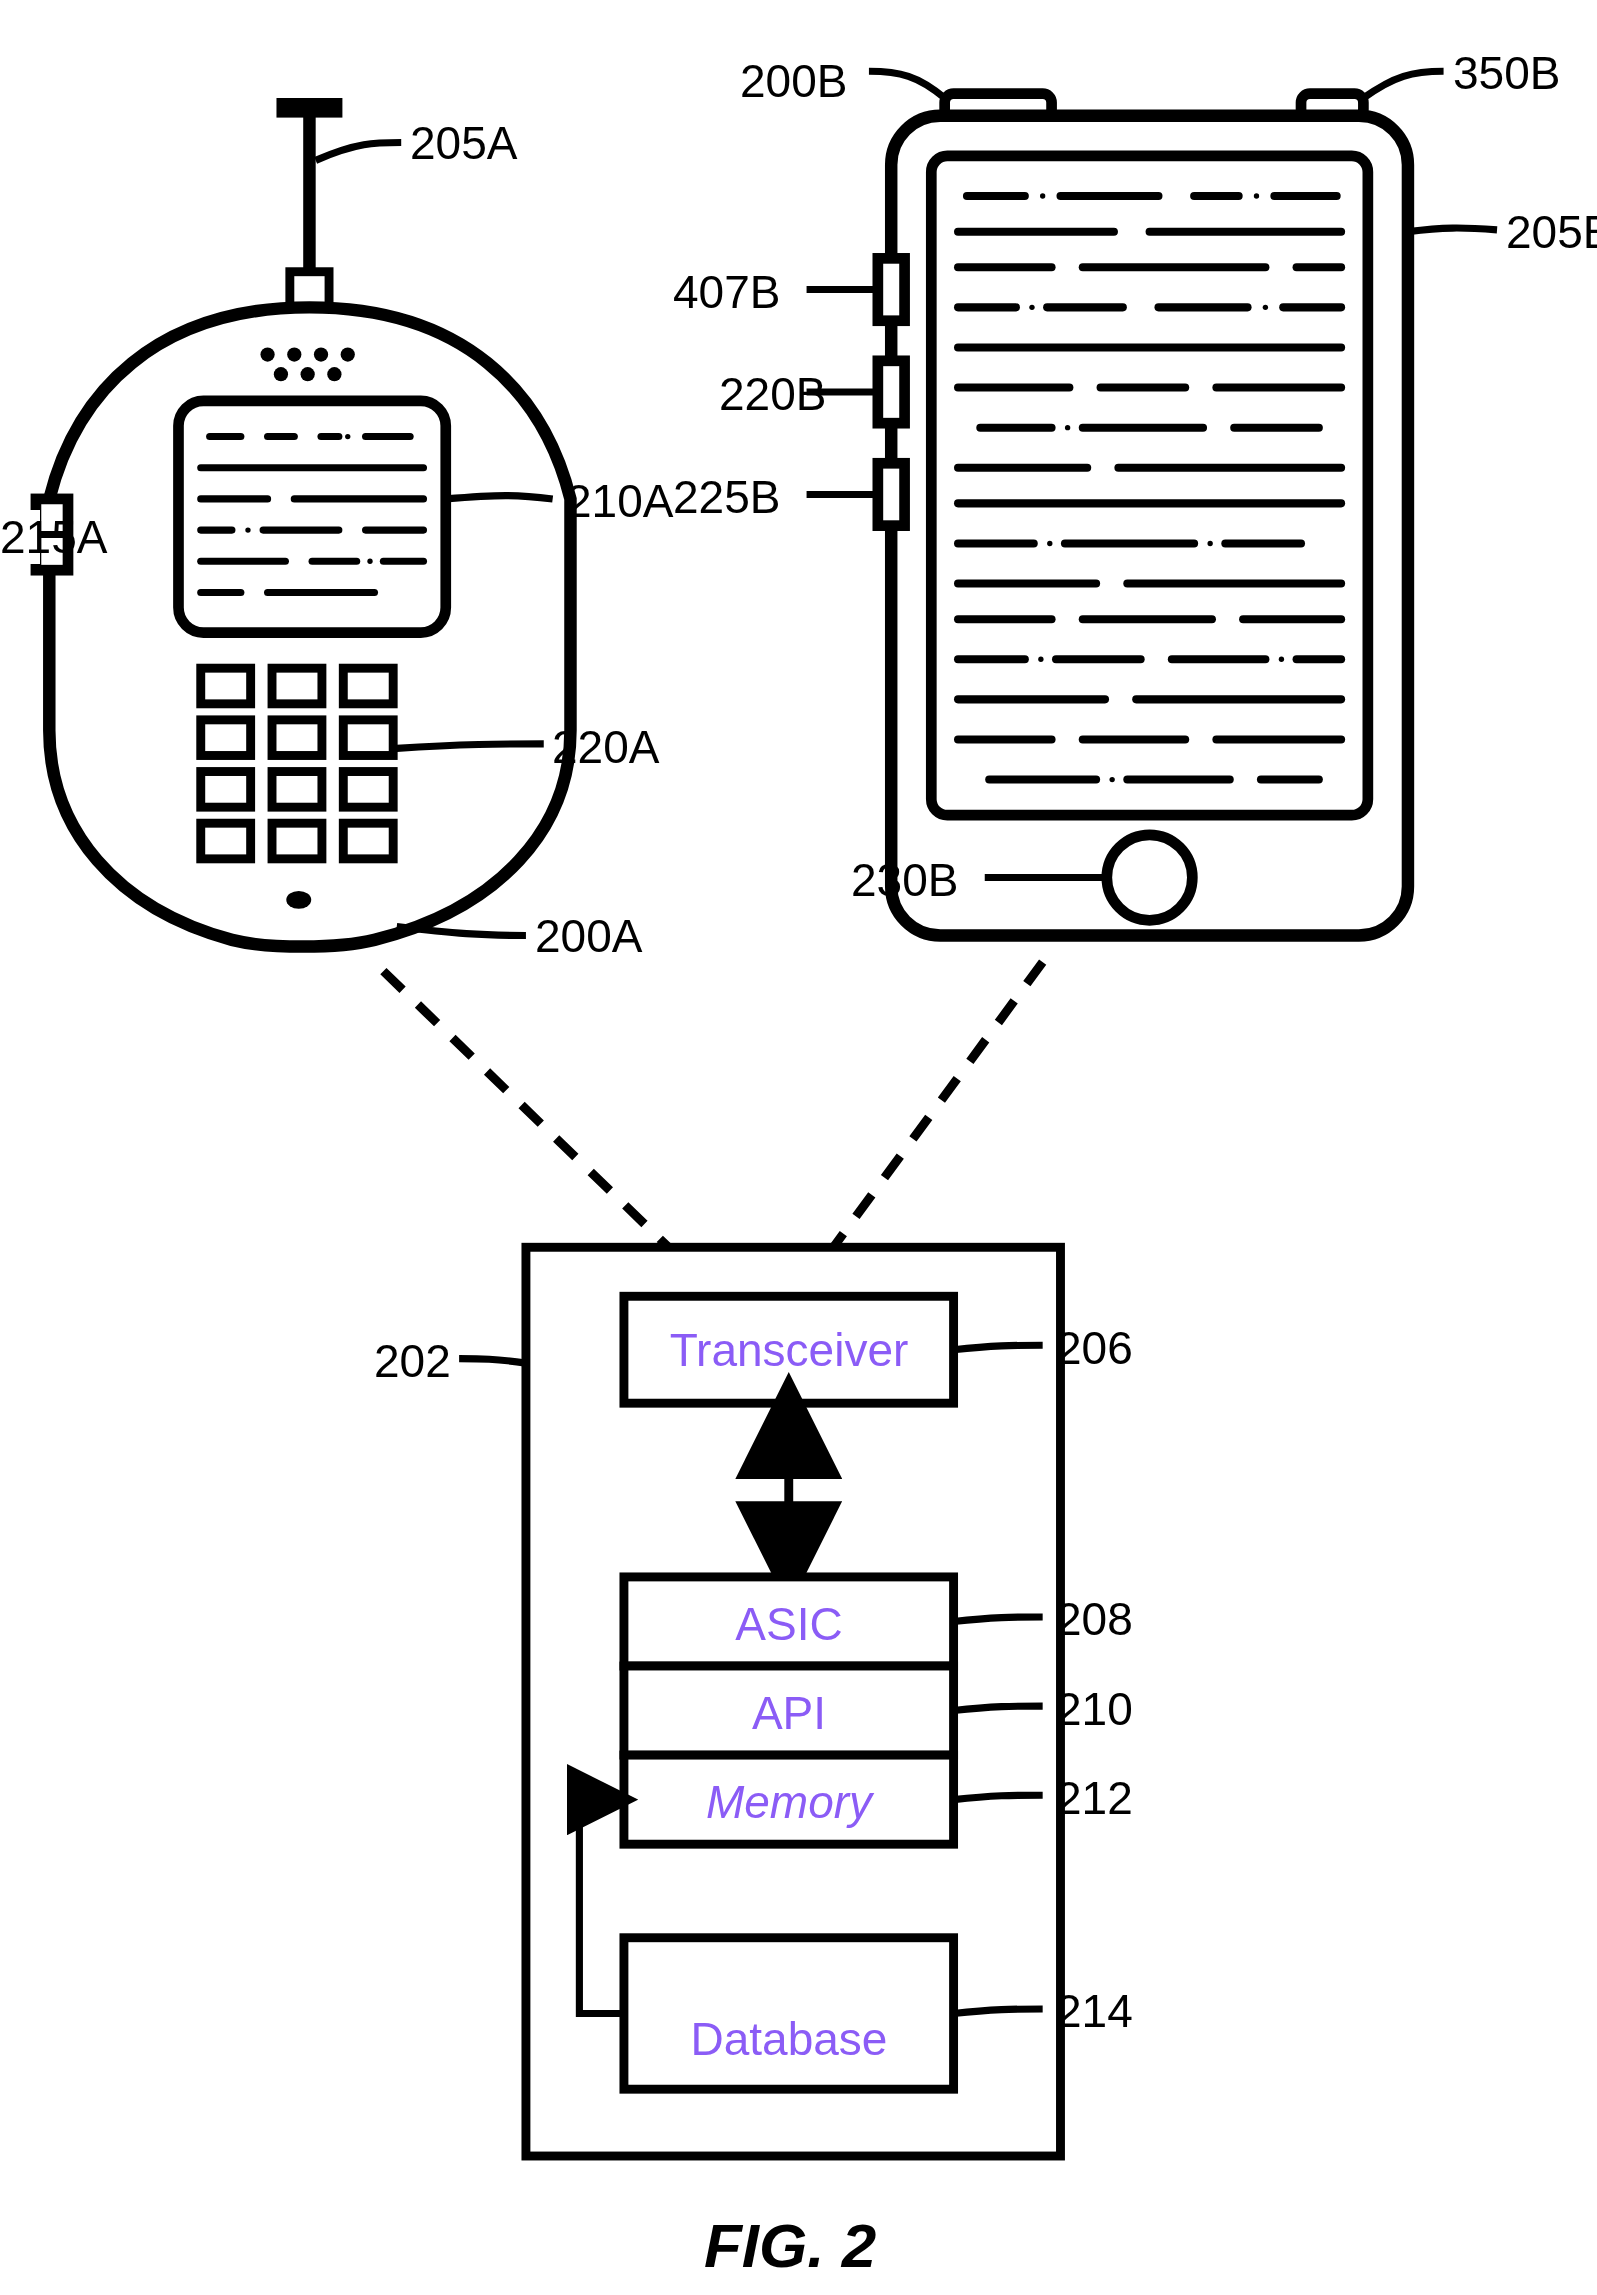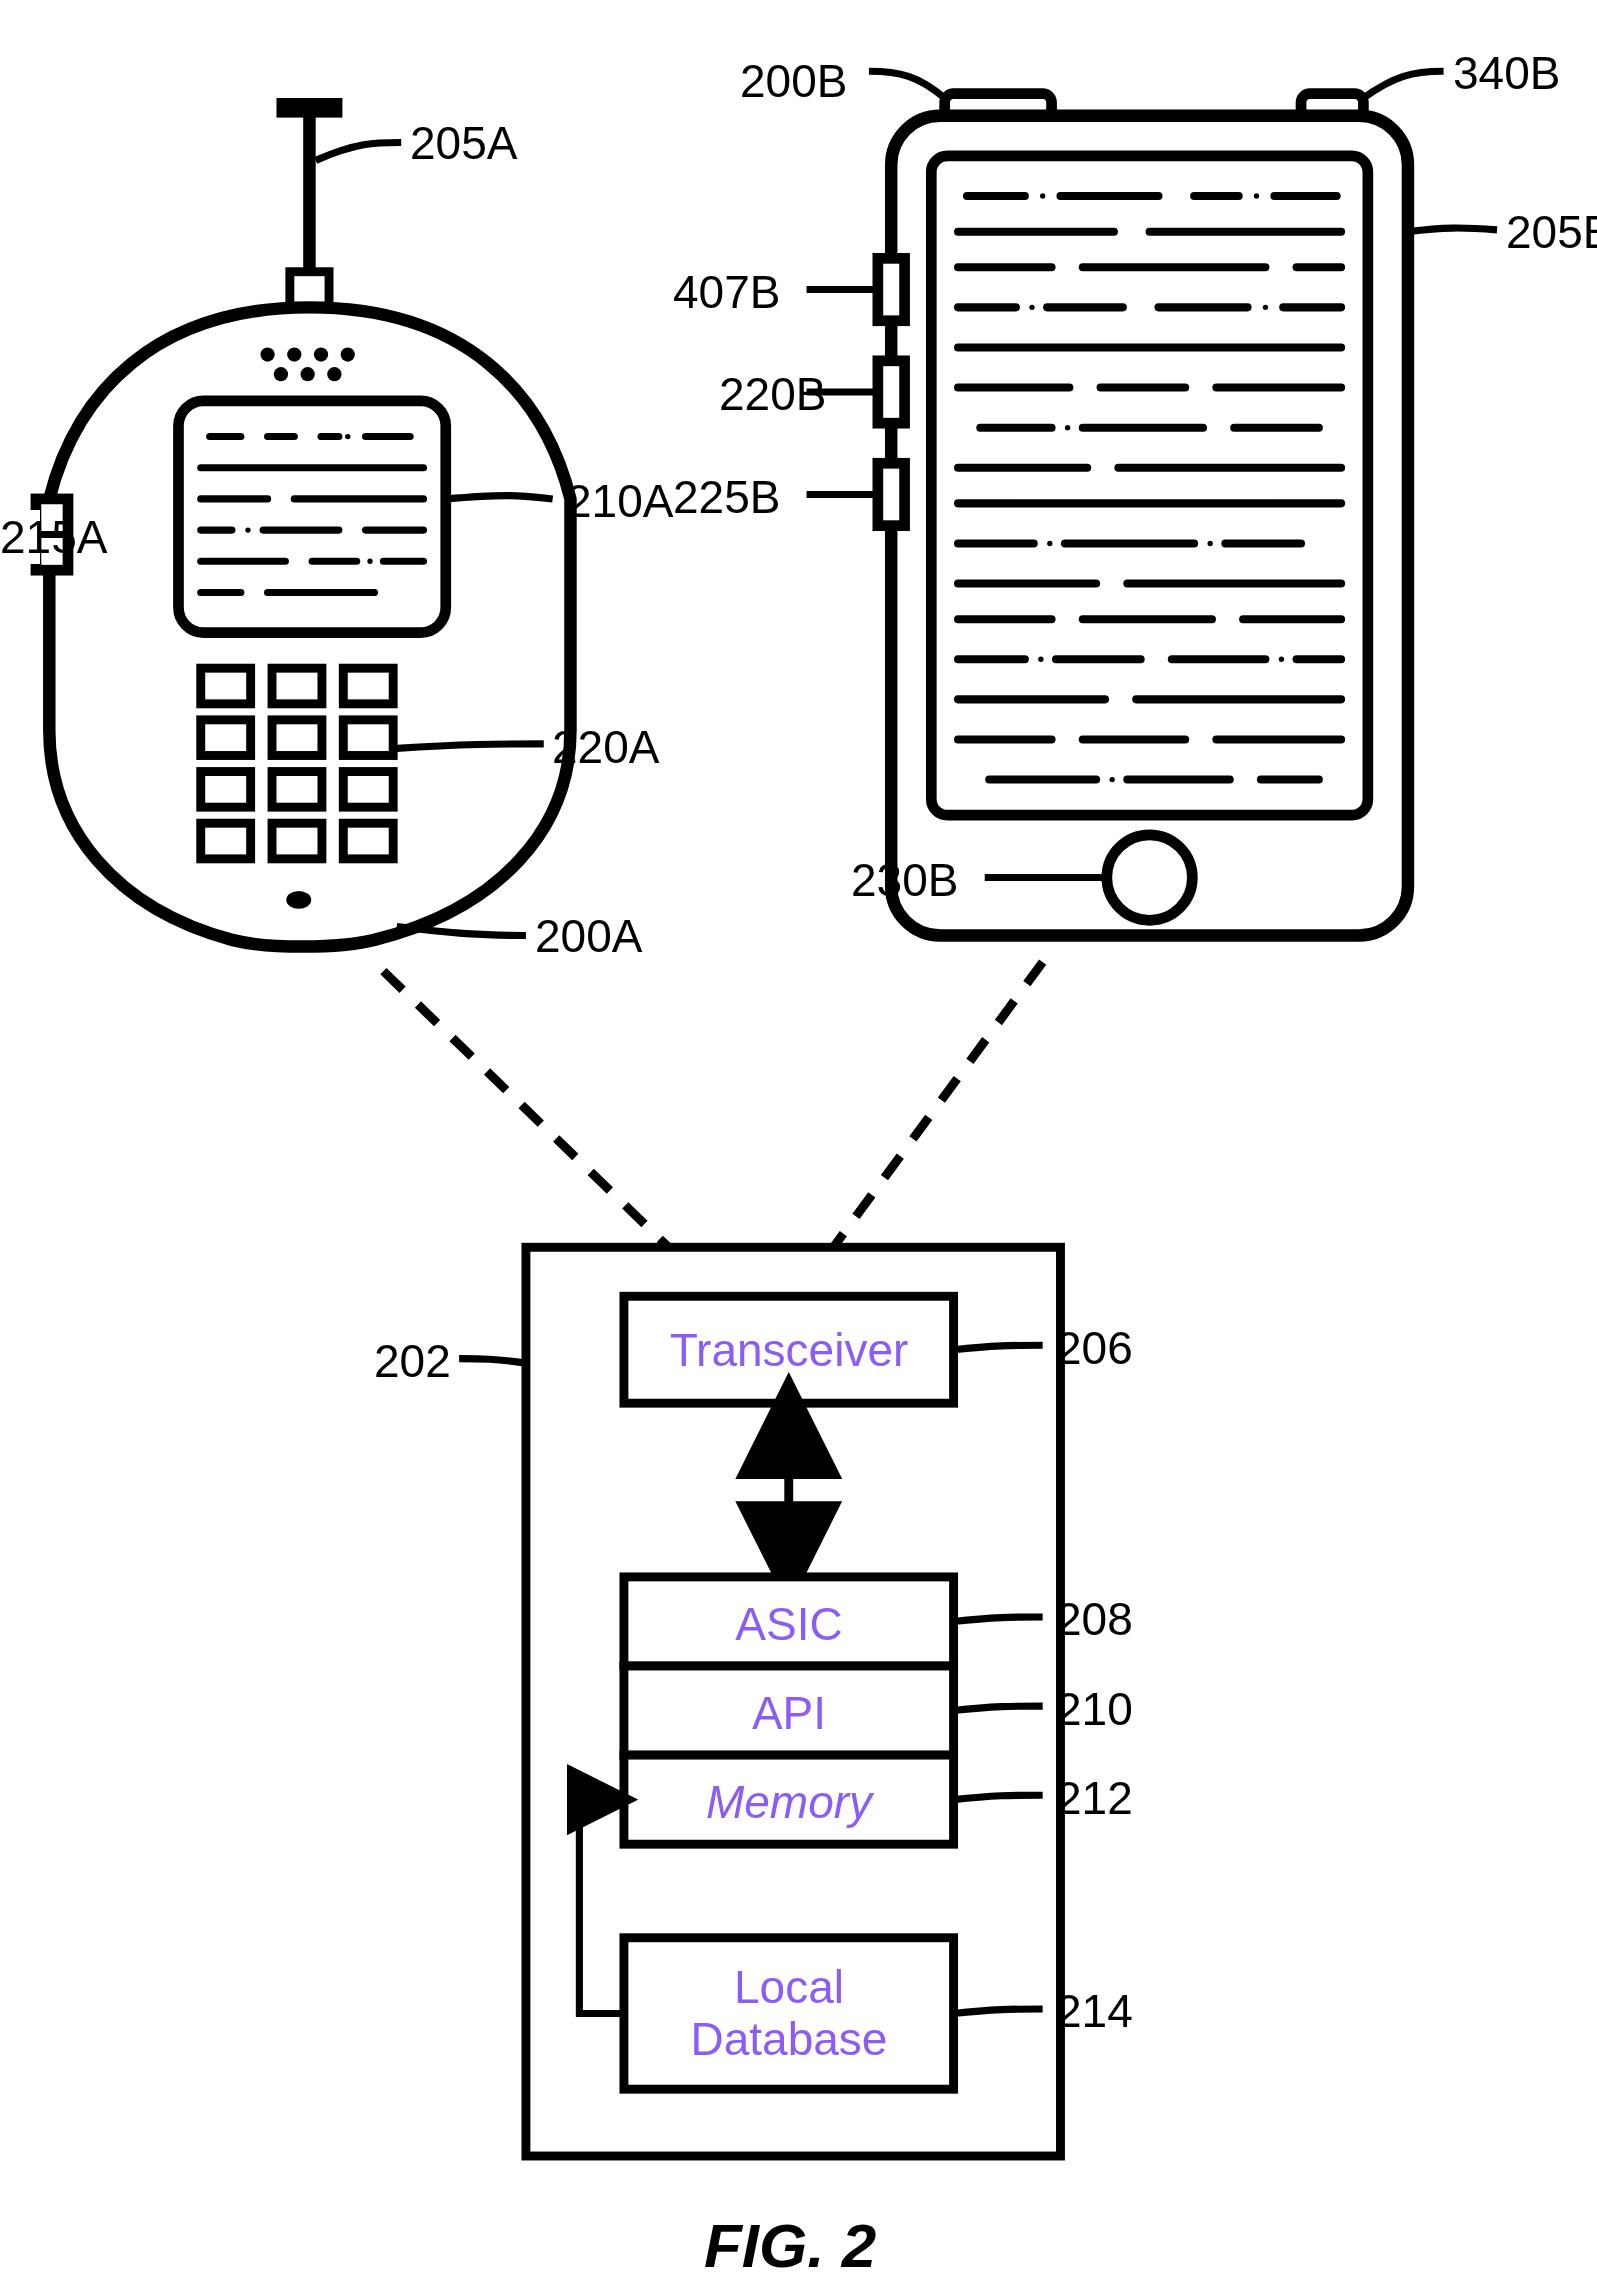--- a/index.html
+++ b/index.html
@@ -255,39 +255,38 @@
   </svg>
 
   <div class="label" style="left:410px; top:116px;">205A</div>
   <div class="label" style="left:566px; top:474px;">210A</div>
   <div class="label" style="left:0px;   top:510px; text-align:right; width:49px;"></div>
   <div class="label" style="left:-129px; top:510px; width:169px; text-align:right;">215A</div>
   <div class="label" style="left:552px; top:720px;">220A</div>
   <div class="label" style="left:535px; top:909px;">200A</div>
 
   <div class="label" style="left:740px; top:46px;margin-top:8px;">200B</div>
-  <div class="label" style="left:1453px; top:46px;">340B</div>
+  <div class="label" style="left:1453px; top:46px;">350B</div>
   <div class="label" style="left:1506px; top:205px;">205B</div>
   <div class="label" style="left:673px; top:265px;">407B</div>
   <div class="label" style="left:673px; top:367px;margin-left:46px;">220B</div>
   <div class="label" style="left:673px; top:470px;">225B</div>
   <div class="label" style="left:851px; top:853px;">230B</div>
 
   <div class="label" style="left:374px; top:1334px;">202</div>
   <div class="label" style="left:1056px; top:1321px;">206</div>
   <div class="label" style="left:1056px; top:1592px;">208</div>
   <div class="label" style="left:1056px; top:1682px;">210</div>
   <div class="label" style="left:1056px; top:1771px;">212</div>
   <div class="label" style="left:1056px; top:1984px;">214</div>
 
   <div class="block-label" style="position:absolute; left:624px; top:1323px; width:330px;">Transceiver</div>
   <div class="block-label" style="position:absolute; left:624px; top:1597px; width:330px;">ASIC</div>
   <div class="block-label" style="position:absolute; left:624px; top:1686px; width:330px;">API</div>
   <div class="block-label" style="position:absolute; left:624px; top:1775px; width:330px;font-style:italic;">Memory</div>
-  <div class="block-label" style="position:absolute; left:624px; top:1960px; width:330px;">Local</div>
   <div class="block-label" style="position:absolute; left:624px; top:2012px; width:330px;">Database</div>
 
   <div class="fig-caption" style="left:704px; top:2210px;">FIG. 2</div>
 
   <div class="label" style="left:0px; top:510px; width:40px; text-align:left; background:#fff;">215A</div>
 
 </div>
 
 
 </body></html>

